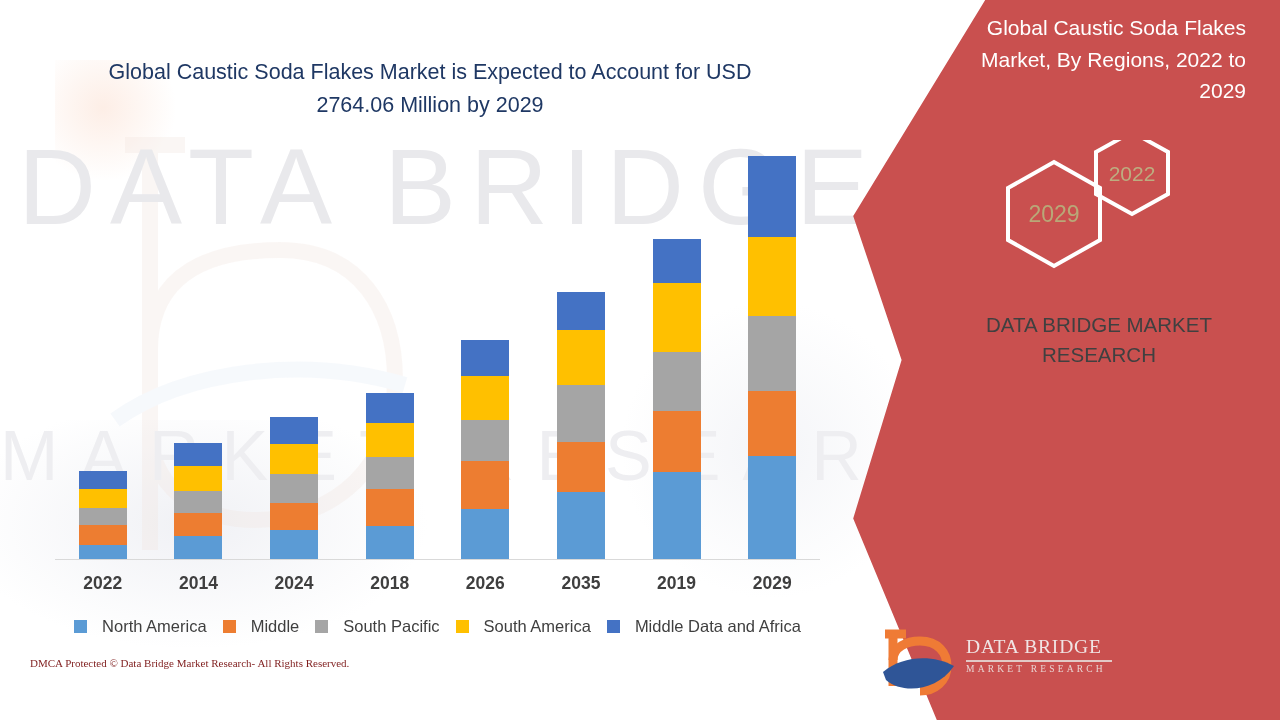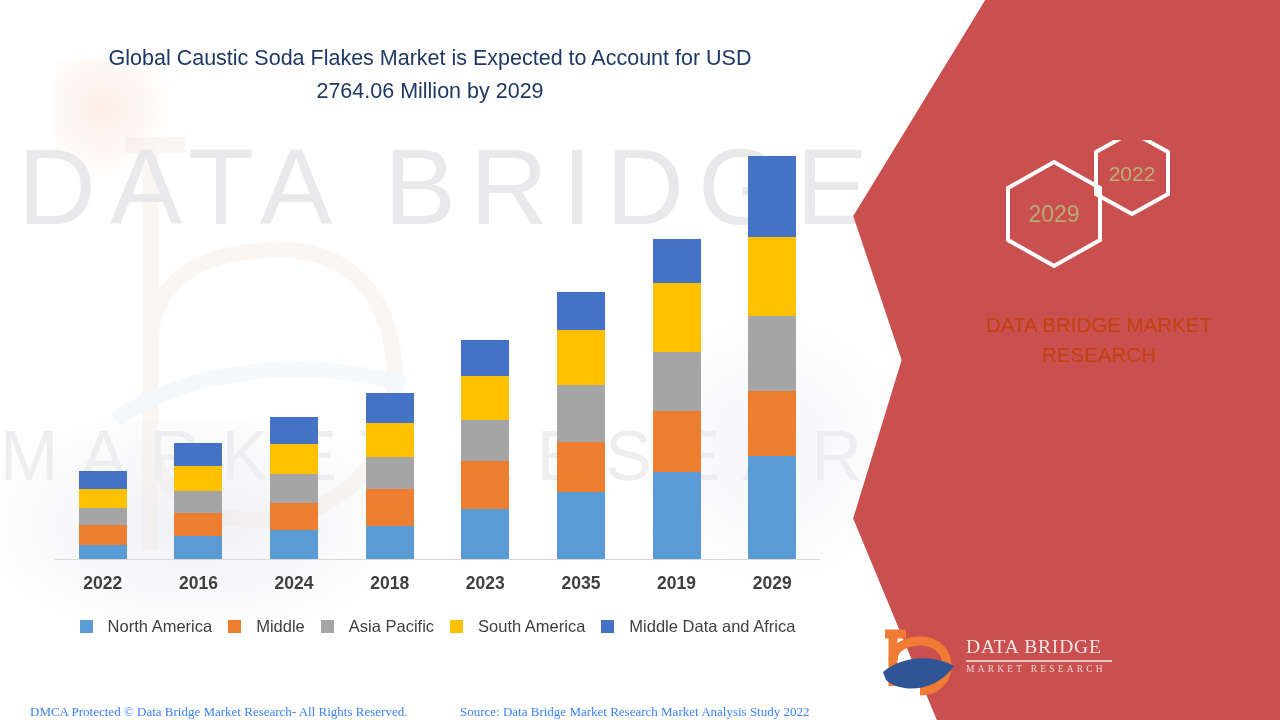--- a/index.html
+++ b/index.html
@@ -43,21 +43,21 @@
     background: radial-gradient(ellipse at 45% 45%, #f0f1f5 0%, rgba(240,241,245,0) 70%);
   }
   .wm-soft2 {
     position: absolute; left: 620px; top: 300px; width: 300px; height: 300px;
     background: radial-gradient(ellipse at 50% 50%, #f4f5f8 0%, rgba(244,245,248,0) 70%);
   }
 
   
   .chart-title {
     position: absolute;
-    left: 70px; top: 42px;
+    left: 70px; top: 56px;
     width: 720px;
     text-align: center;
     font-size: 21.5px;
     line-height: 1.52;
     color: #1f3864;
     font-weight: 400;
   }
 
   
   .plot {
@@ -97,23 +97,23 @@
     position: absolute; left: 55px; top: 617px; width: 765px;
     display: flex; justify-content: center; align-items: center; gap: 16px;
     white-space: nowrap;
   }
   .legend-item { display: flex; align-items: center; gap: 15px; }
   .legend-swatch { width: 13px; height: 13px; flex: 0 0 auto; }
   .legend-label { font-size: 16.5px; color: #3f3f3f; }
 
   
   .footer-left, .footer-right {
-    position: absolute; top: 704px;
+    position: absolute; top: 657px;
     font-family: "Liberation Serif", serif;
-    font-size: 13px; color: #3b82f6;
+    font-size: 11px; color: #7f1d1d;
     white-space: nowrap;
   }
   .footer-left { left: 30px; }
   .footer-right { left: 460px; }
 
   
   .red-panel {
     position: absolute; right: 0; top: 0; width: 440px; height: 720px;
     overflow: hidden;
   }
@@ -124,21 +124,21 @@
   }
   .panel-title {
     position: absolute; right: 34px; top: 12px; width: 280px;
     text-align: right;
     color: #ffffff; font-size: 21px; line-height: 1.5; font-weight: 400;
   }
   .hexes { position: absolute; right: 34px; top: 140px; width: 290px; height: 180px; }
   .brand-name {
     position: absolute; right: 36px; top: 310px; width: 290px;
     text-align: center;
-    color: #c2410c; font-size: 20.5px; line-height: 1.45; font-weight: 400;
+    color: #404040; font-size: 20.5px; line-height: 1.45; font-weight: 400;
   }
   .logo-block { position: absolute; right: 170px; bottom: 18px; width: 230px; height: 80px; }
   .logo-mark { position: absolute; left: 0; top: 6px; width: 78px; height: 72px; }
   .logo-words { position: absolute; left: 86px; top: 14px; width: 150px; }
   .logo-main {
     font-family: "Liberation Serif", serif;
     font-size: 19.5px; letter-spacing: .8px; color: #f0e4e4;
     white-space: nowrap;
   }
   .logo-rule { width: 146px; height: 2px; background: #e2c9c6; margin: 2px 0 2px; }
@@ -246,58 +246,58 @@
             <div class="seg" style="height: 64.5678px; background: rgb(237, 125, 49);"></div>
             <div class="seg" style="height: 103.338px; background: rgb(91, 155, 213);"></div>
           </div>
         </div>
       </div>
     <div class="axis-line"></div>
   </div>
 
   <div class="xlabels" id="xlabels">
       <div>2022</div>
-      <div>2016</div>
+      <div>2014</div>
       <div>2024</div>
       <div>2018</div>
-      <div>2023</div>
+      <div>2026</div>
       <div>2035</div>
       <div>2019</div>
       <div>2029</div>
     </div>
 
   <div class="legend" id="legend">
       <div class="legend-item">
         <span class="legend-swatch" style="background: rgb(91, 155, 213);"></span>
         <span class="legend-label">North America</span>
       </div>
       <div class="legend-item">
         <span class="legend-swatch" style="background: rgb(237, 125, 49);"></span>
         <span class="legend-label">Middle</span>
       </div>
       <div class="legend-item">
         <span class="legend-swatch" style="background: rgb(165, 165, 165);"></span>
-        <span class="legend-label">Asia Pacific</span>
+        <span class="legend-label">South Pacific</span>
       </div>
       <div class="legend-item">
         <span class="legend-swatch" style="background: rgb(255, 192, 0);"></span>
         <span class="legend-label">South America</span>
       </div>
       <div class="legend-item">
         <span class="legend-swatch" style="background: rgb(68, 114, 196);"></span>
         <span class="legend-label">Middle Data and Africa</span>
       </div>
     </div>
 
   <div class="footer-left">DMCA Protected © Data Bridge Market Research- All Rights Reserved.</div>
-  <div class="footer-right">Source: Data Bridge Market Research Market Analysis Study 2022</div>
 
   <div class="red-panel">
     <div class="red-shape"></div>
 
+    <div class="panel-title">Global Caustic Soda Flakes Market, By Regions, 2022 to 2029</div>
 
     <div class="hexes">
       <svg viewBox="0 0 290 180" width="290" height="180">
 
         <polygon points="52,48 98,22 144,48 144,100 98,126 52,100" fill="none" stroke="#ffffff" stroke-width="4"></polygon>
         <text x="98" y="82" text-anchor="middle" font-family="Liberation Sans, sans-serif" font-size="23" fill="#b9a878" id="hex-2029">2029</text>
 
         <polygon points="140,12 176,-8 212,12 212,54 176,74 140,54" fill="none" stroke="#ffffff" stroke-width="4"></polygon>
         <text x="176" y="41" text-anchor="middle" font-family="Liberation Sans, sans-serif" font-size="21" fill="#bdad80" id="hex-2022">2022</text>
       </svg>

